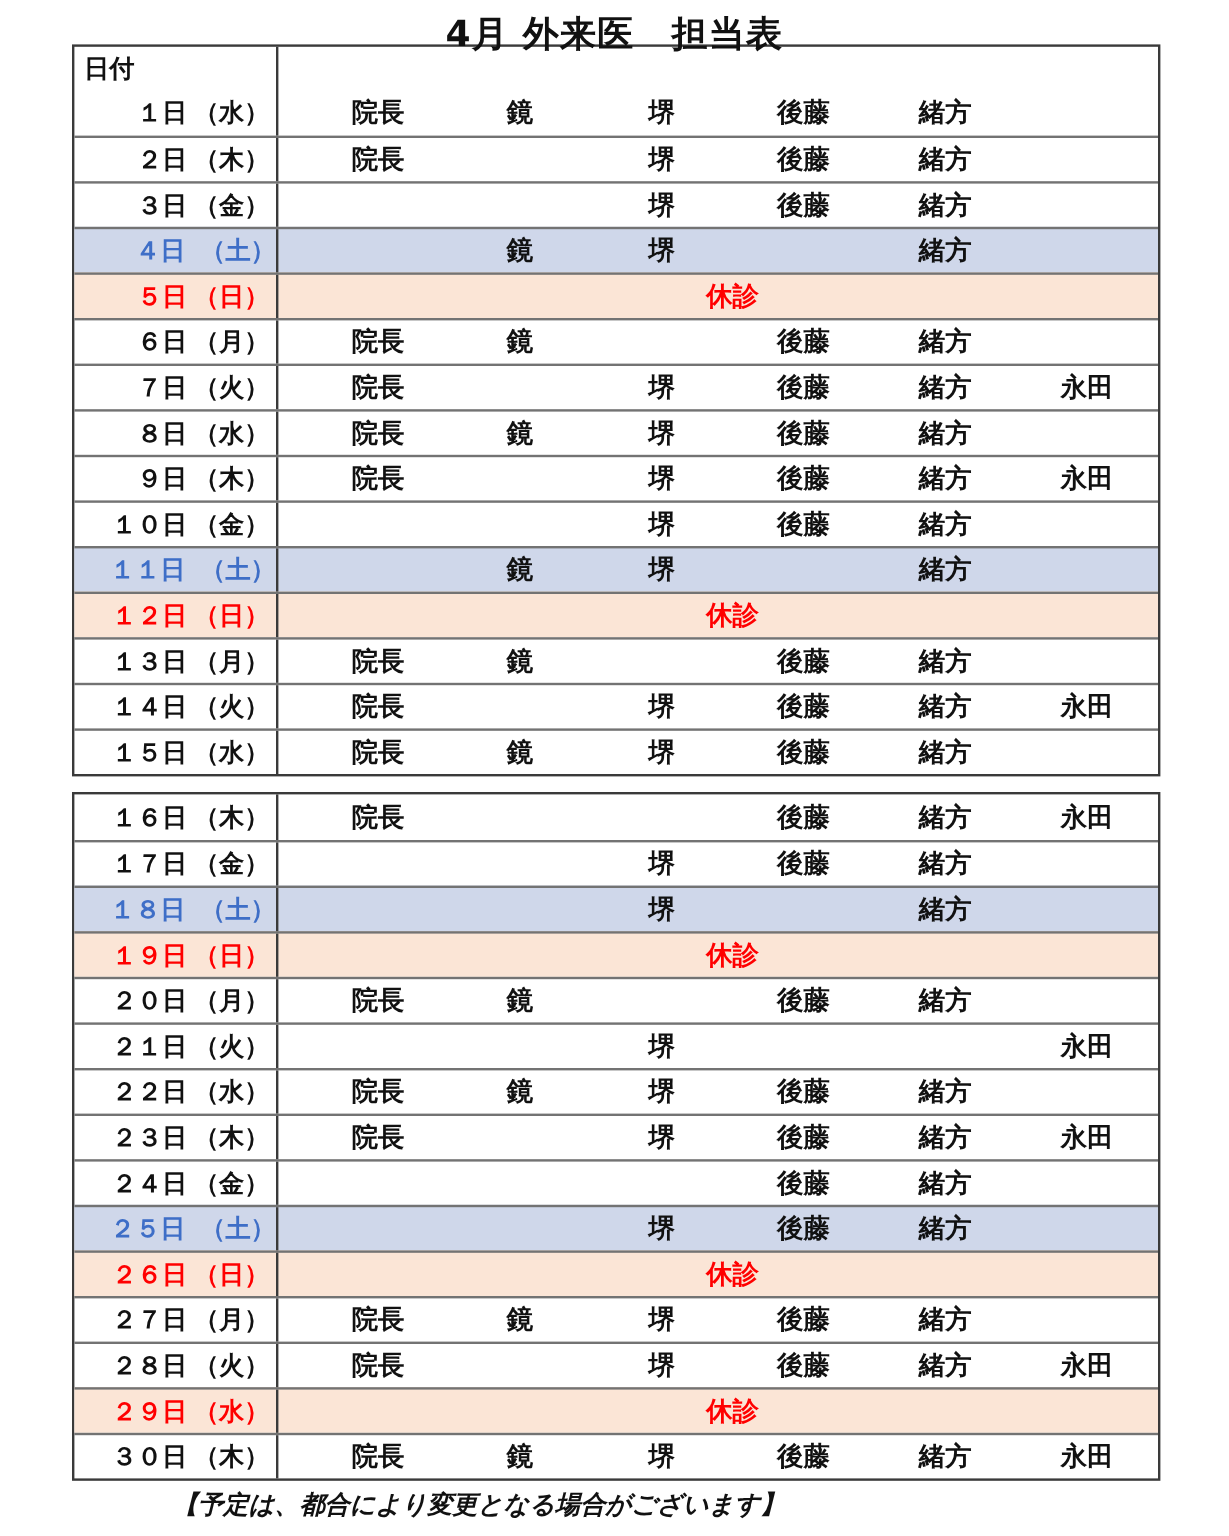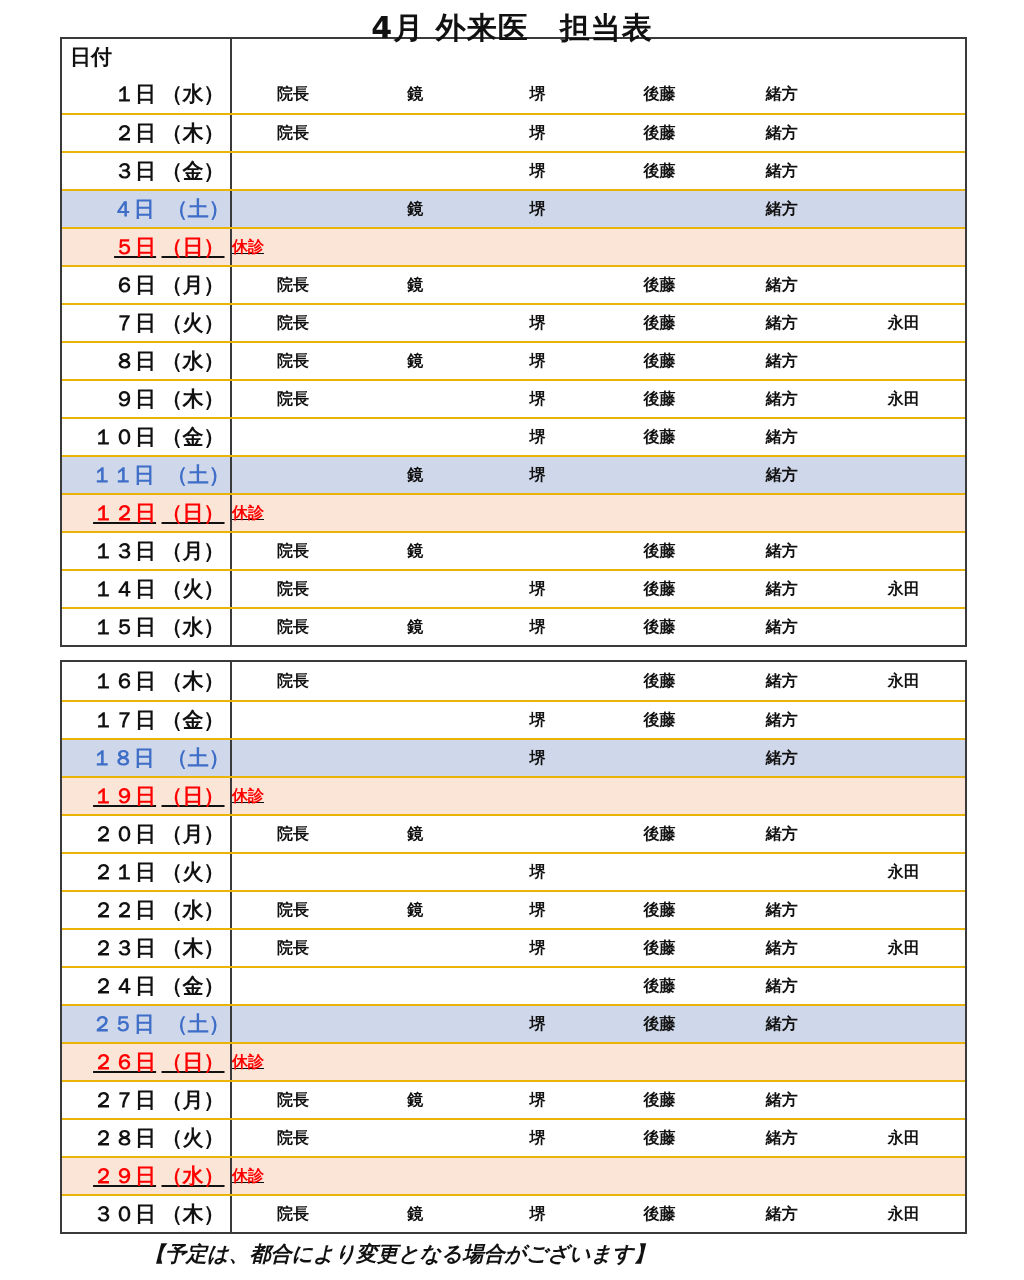--- a/index.html
+++ b/index.html
@@ -22,46 +22,47 @@
     margin-left: 60px;
     width: 907px;
     border: 2px solid #3a3a3a;
     background: #ffffff;
   }
   .tbl2 { margin-top: 13px; }
   .row {
     display: flex;
     height: 38px;
     align-items: stretch;
-    border-top: 2px solid #eab308;
+    border-top: 2px solid #737373;
   }
   .row:first-child { border-top: none; }
   .header-row { height: 36px; }
   .date-cell {
     width: 170px;
     display: flex;
     align-items: center;
     border-right: 2px solid #3a3a3a;
     font-size: 21px;
   }
   .header-row .date-cell { padding-left: 8px; }
   .day-txt   { width: 56%; text-align: right; white-space: nowrap; }
   .wd-txt    { width: 44%; text-align: center; white-space: nowrap; }
   .main-cell {
     flex: 1;
     display: flex;
     align-items: center;
-    font-size: 16px;
+    font-size: 22px;
+    padding-left: 24px;
   }
   .slot { width: 16.6667%; text-align: center; white-space: nowrap; }
-  .closed-txt { width: 100%; }
+  .closed-txt { width: 100%; text-align: center; }
   
   .row.saturday { background: var(--sat-bg); }
   .row.saturday .day-txt, .row.saturday .wd-txt { color: var(--sat-fg); margin-left: 12px; }
-  .row.closed { background: var(--sun-bg); text-decoration: underline; }
+  .row.closed { background: var(--sun-bg); }
   .row.closed .day-txt, .row.closed .wd-txt, .row.closed .closed-txt { color: var(--closed-fg); }
   .footer-note {
     margin-top: 6px;
     margin-left: 144px;
     font-size: 21px;
     font-style: italic;
   }
 </style>
 </head>
 <body style="--sat-bg: #CFD7EA; --sat-fg: #3E6EC7; --sun-bg: #FBE5D6; --closed-fg: #FF0000;">

